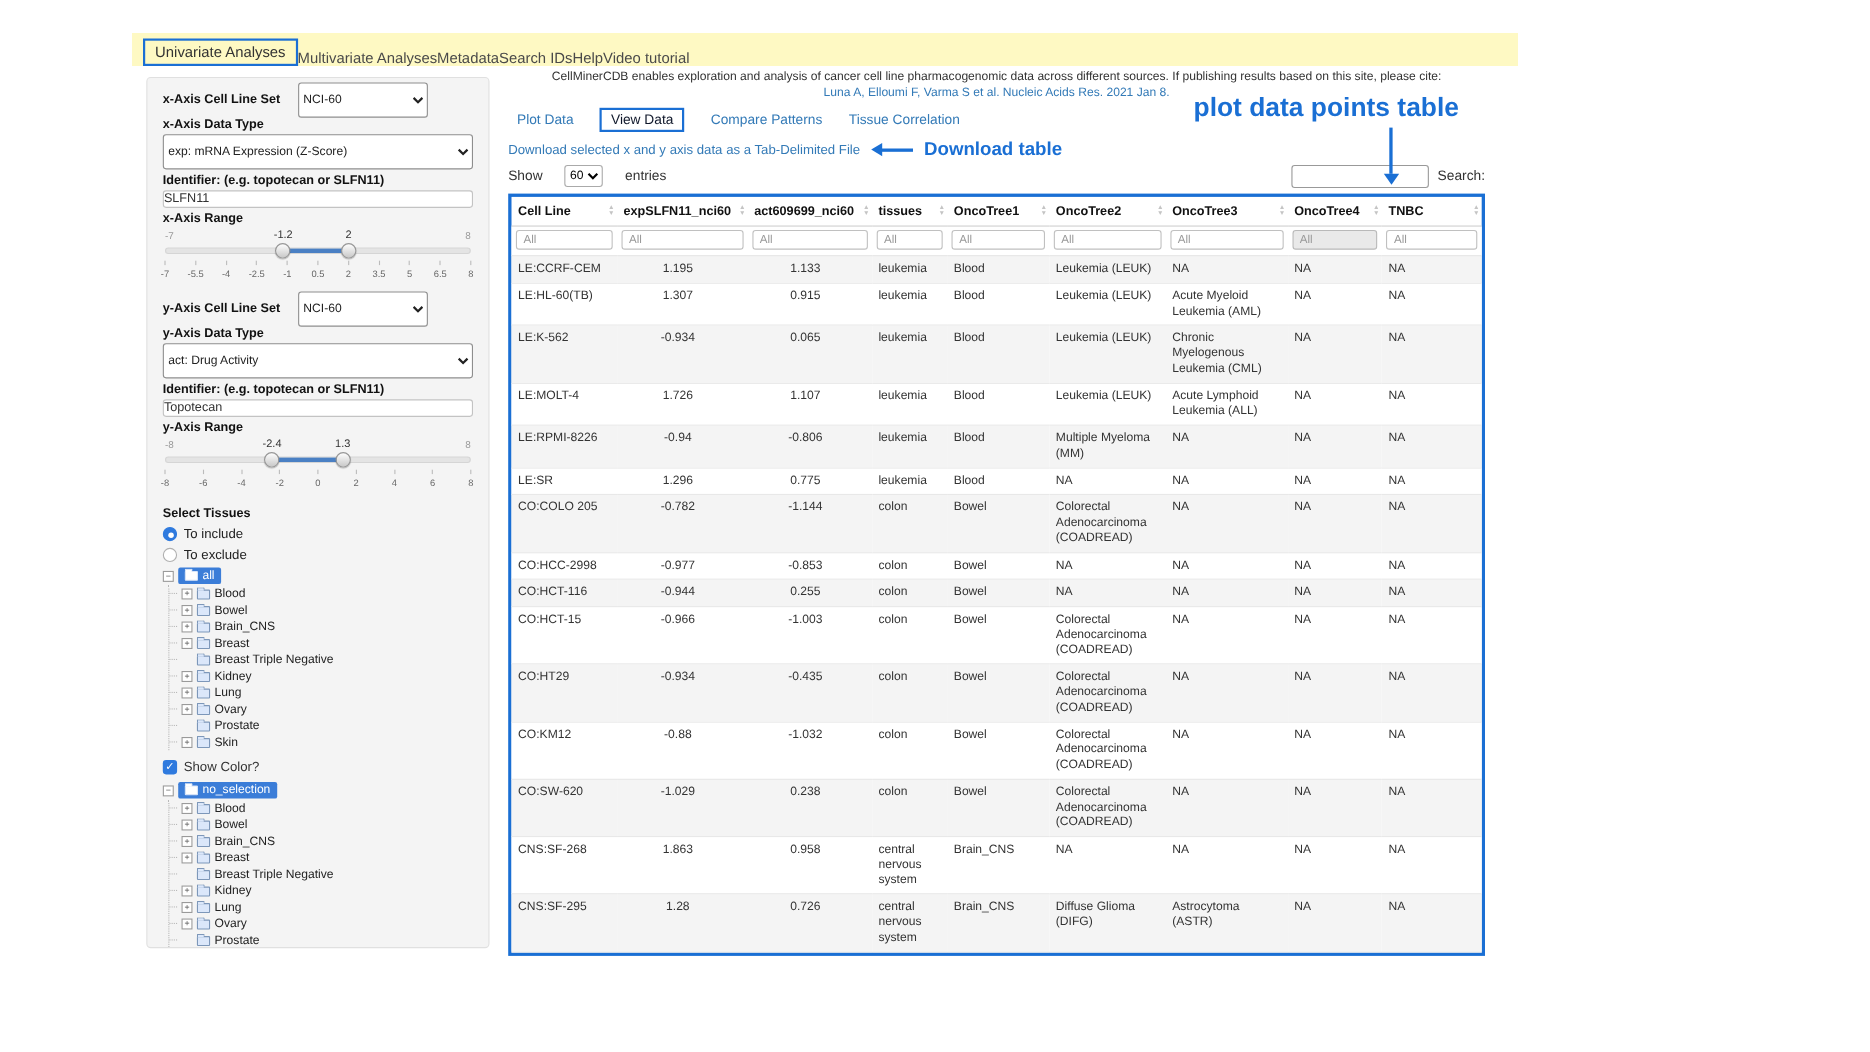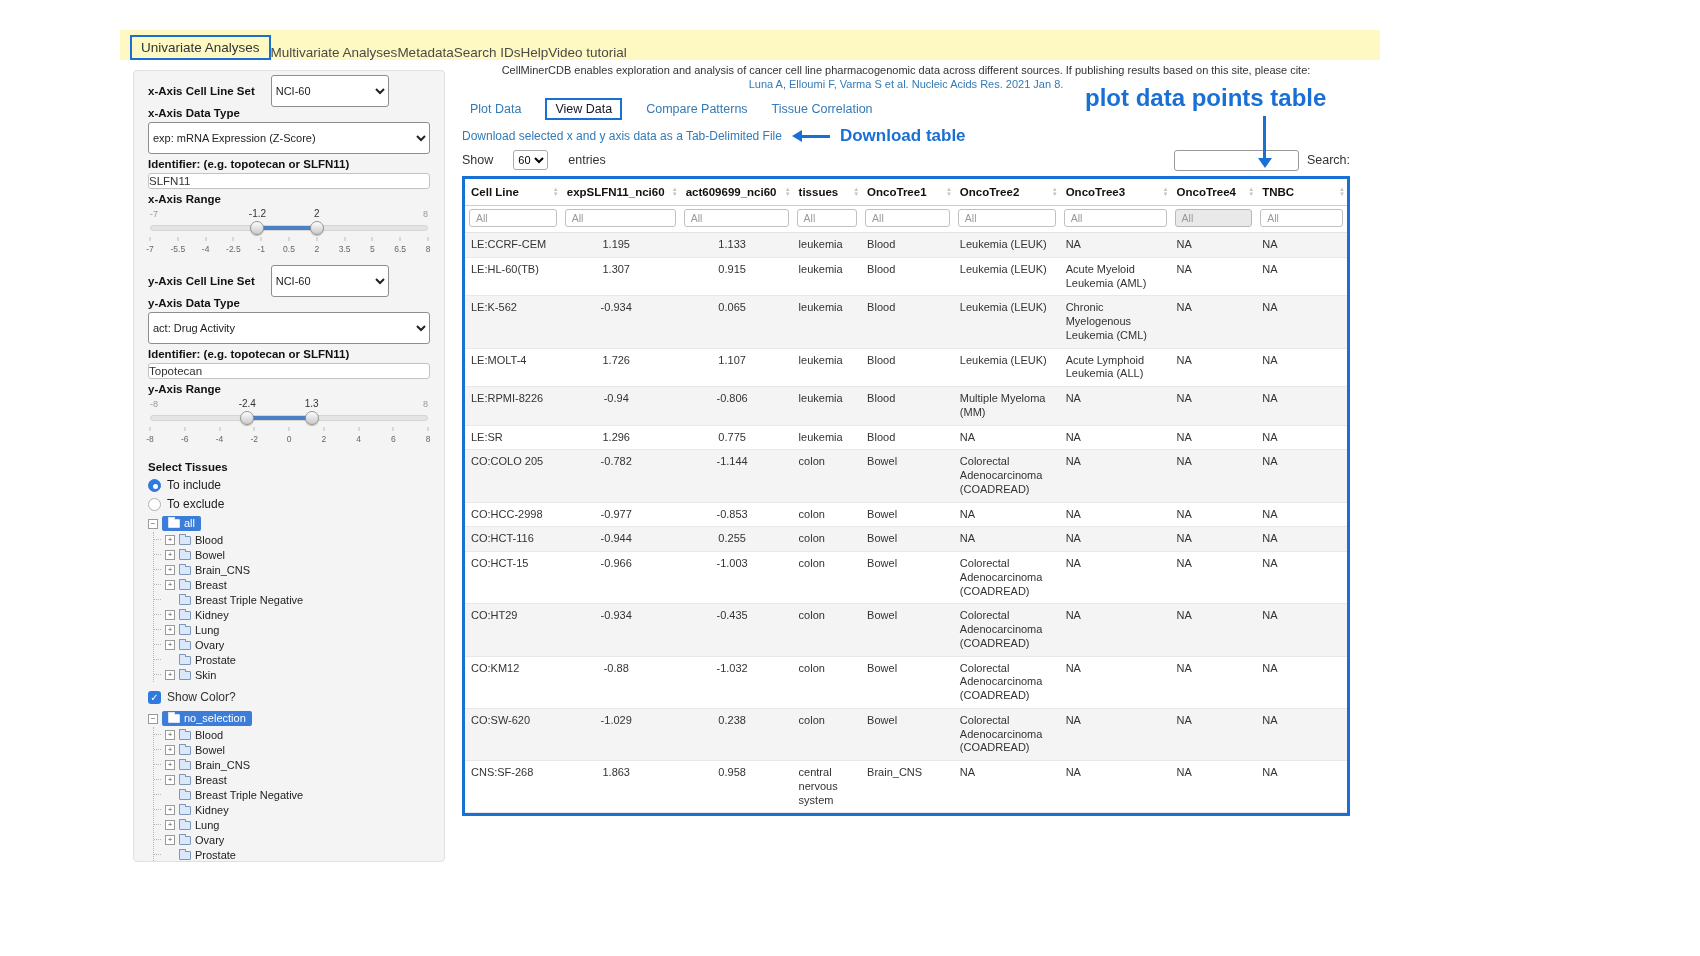--- a/index.html
+++ b/index.html
@@ -629,20 +629,31 @@
               <td class="">CNS:SF-268</td>
               <td class="num">1.863</td>
               <td class="num">0.958</td>
               <td class="">central nervous system</td>
               <td class="">Brain_CNS</td>
               <td class="">NA</td>
               <td class="">NA</td>
               <td class="">NA</td>
               <td class="">NA</td>
             </tr>
+            <tr>
+              <td class="">CNS:SF-295</td>
+              <td class="num">1.28</td>
+              <td class="num">0.726</td>
+              <td class="">central nervous system</td>
+              <td class="">Brain_CNS</td>
+              <td class="">Diffuse Glioma (DIFG)</td>
+              <td class="">Astrocytoma (ASTR)</td>
+              <td class="">NA</td>
+              <td class="">NA</td>
+            </tr>
           </tbody>
       </table>
     </div>
   </main>
 
   <div class="ann-table-label">plot data points table</div>
   <div class="ann-v-arrow"></div>
 
 </div>
 

